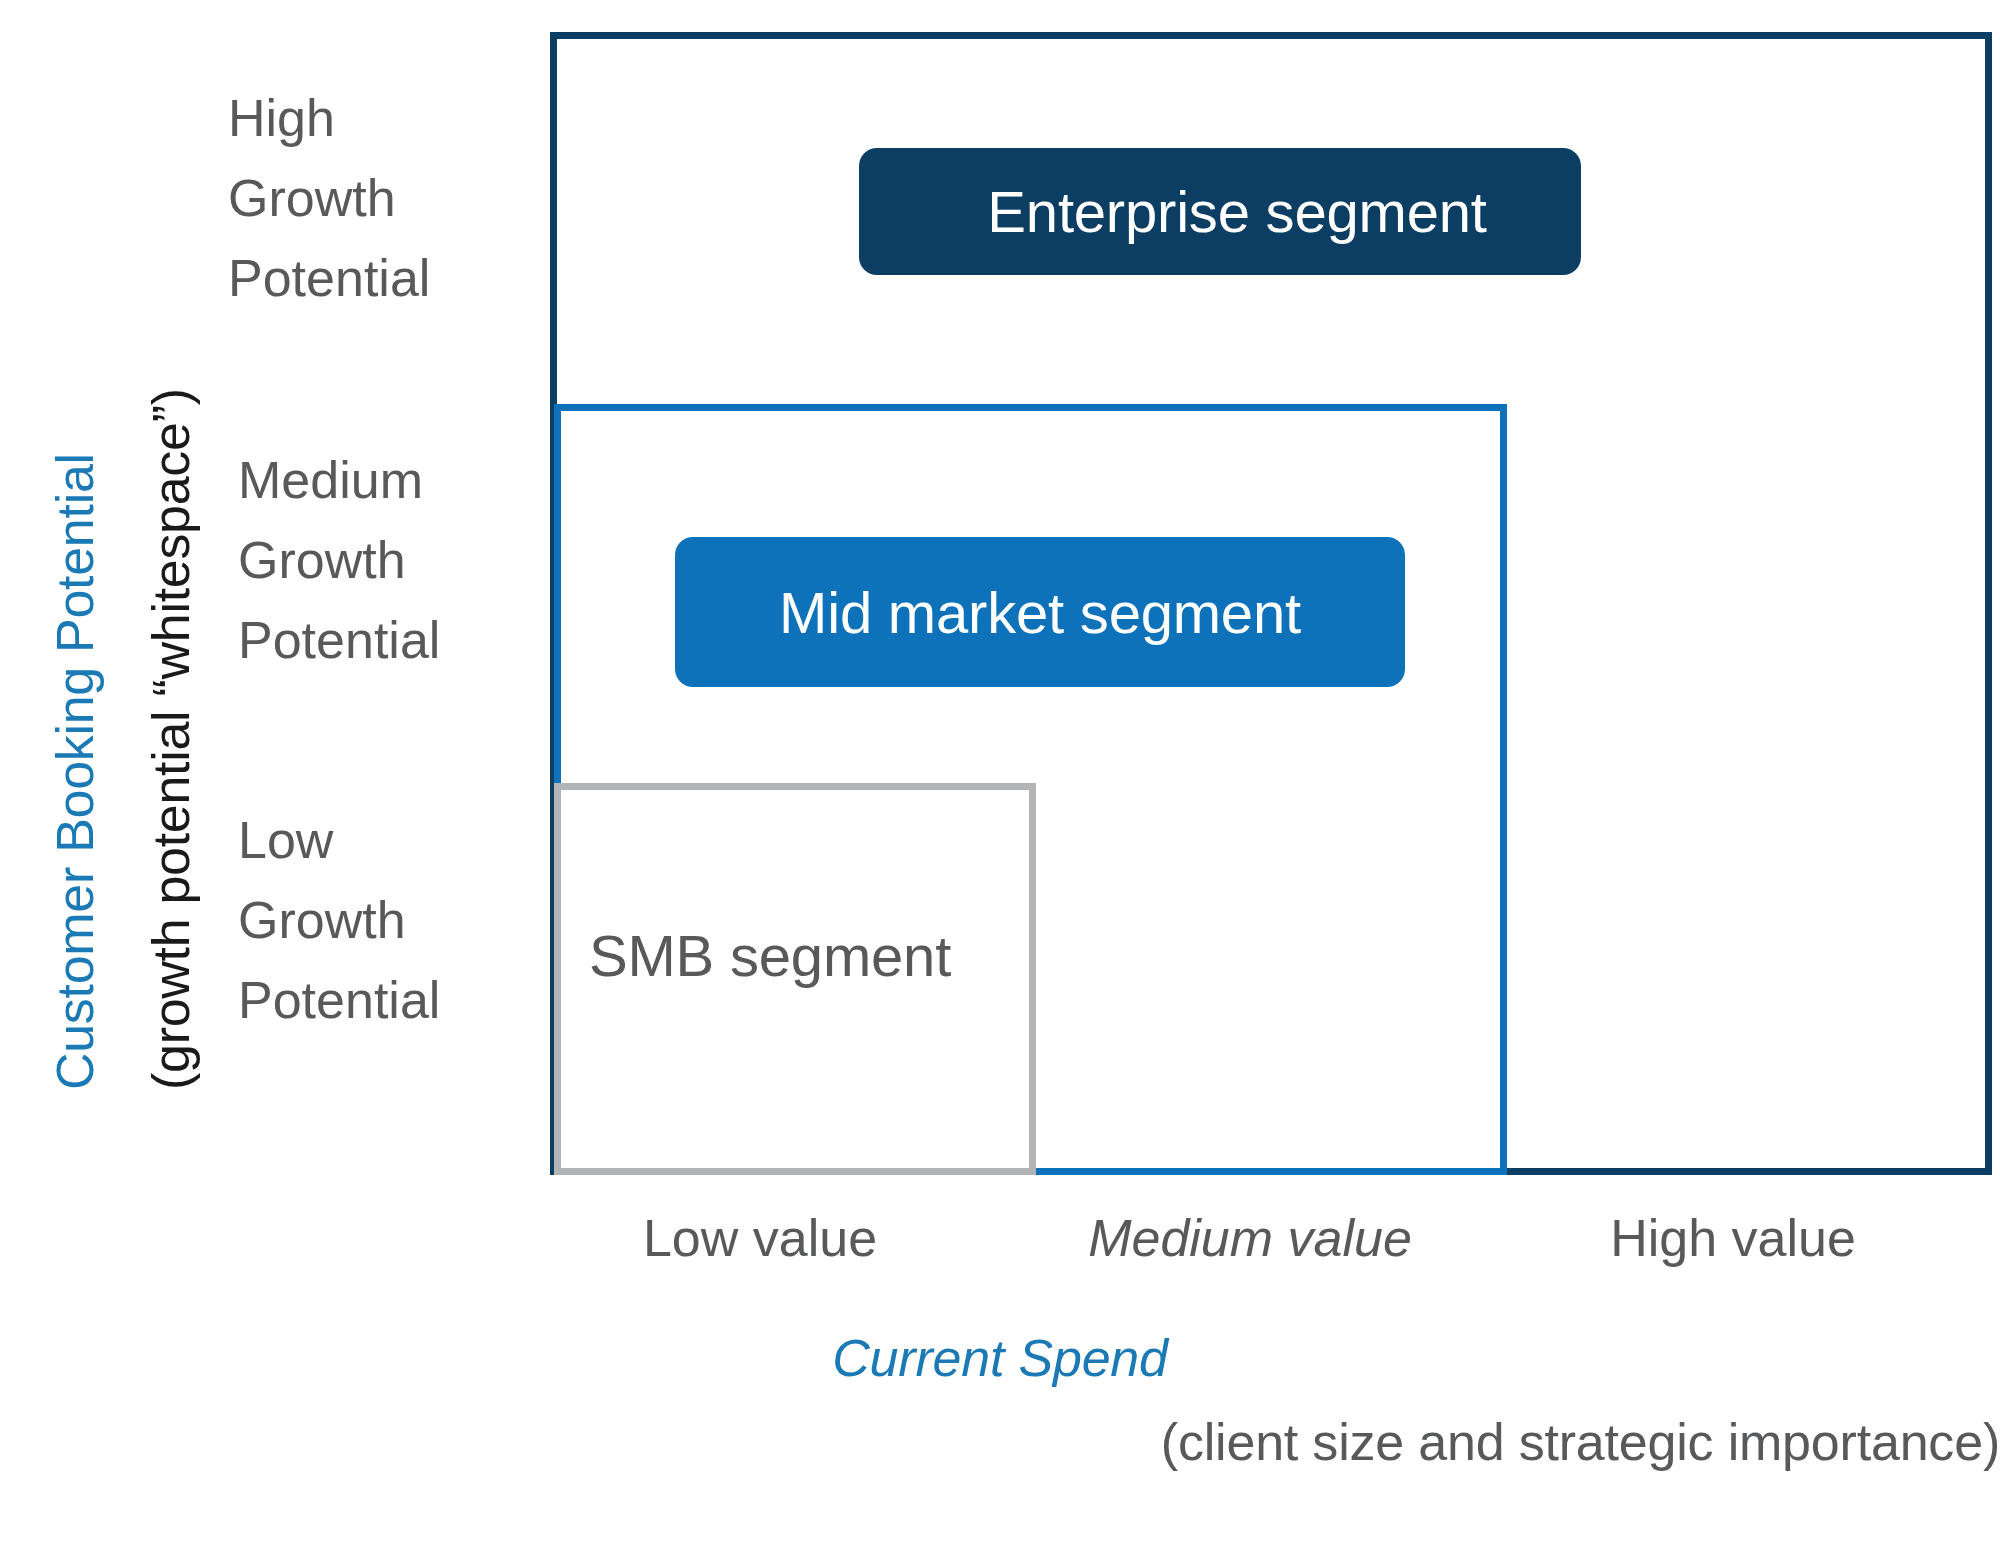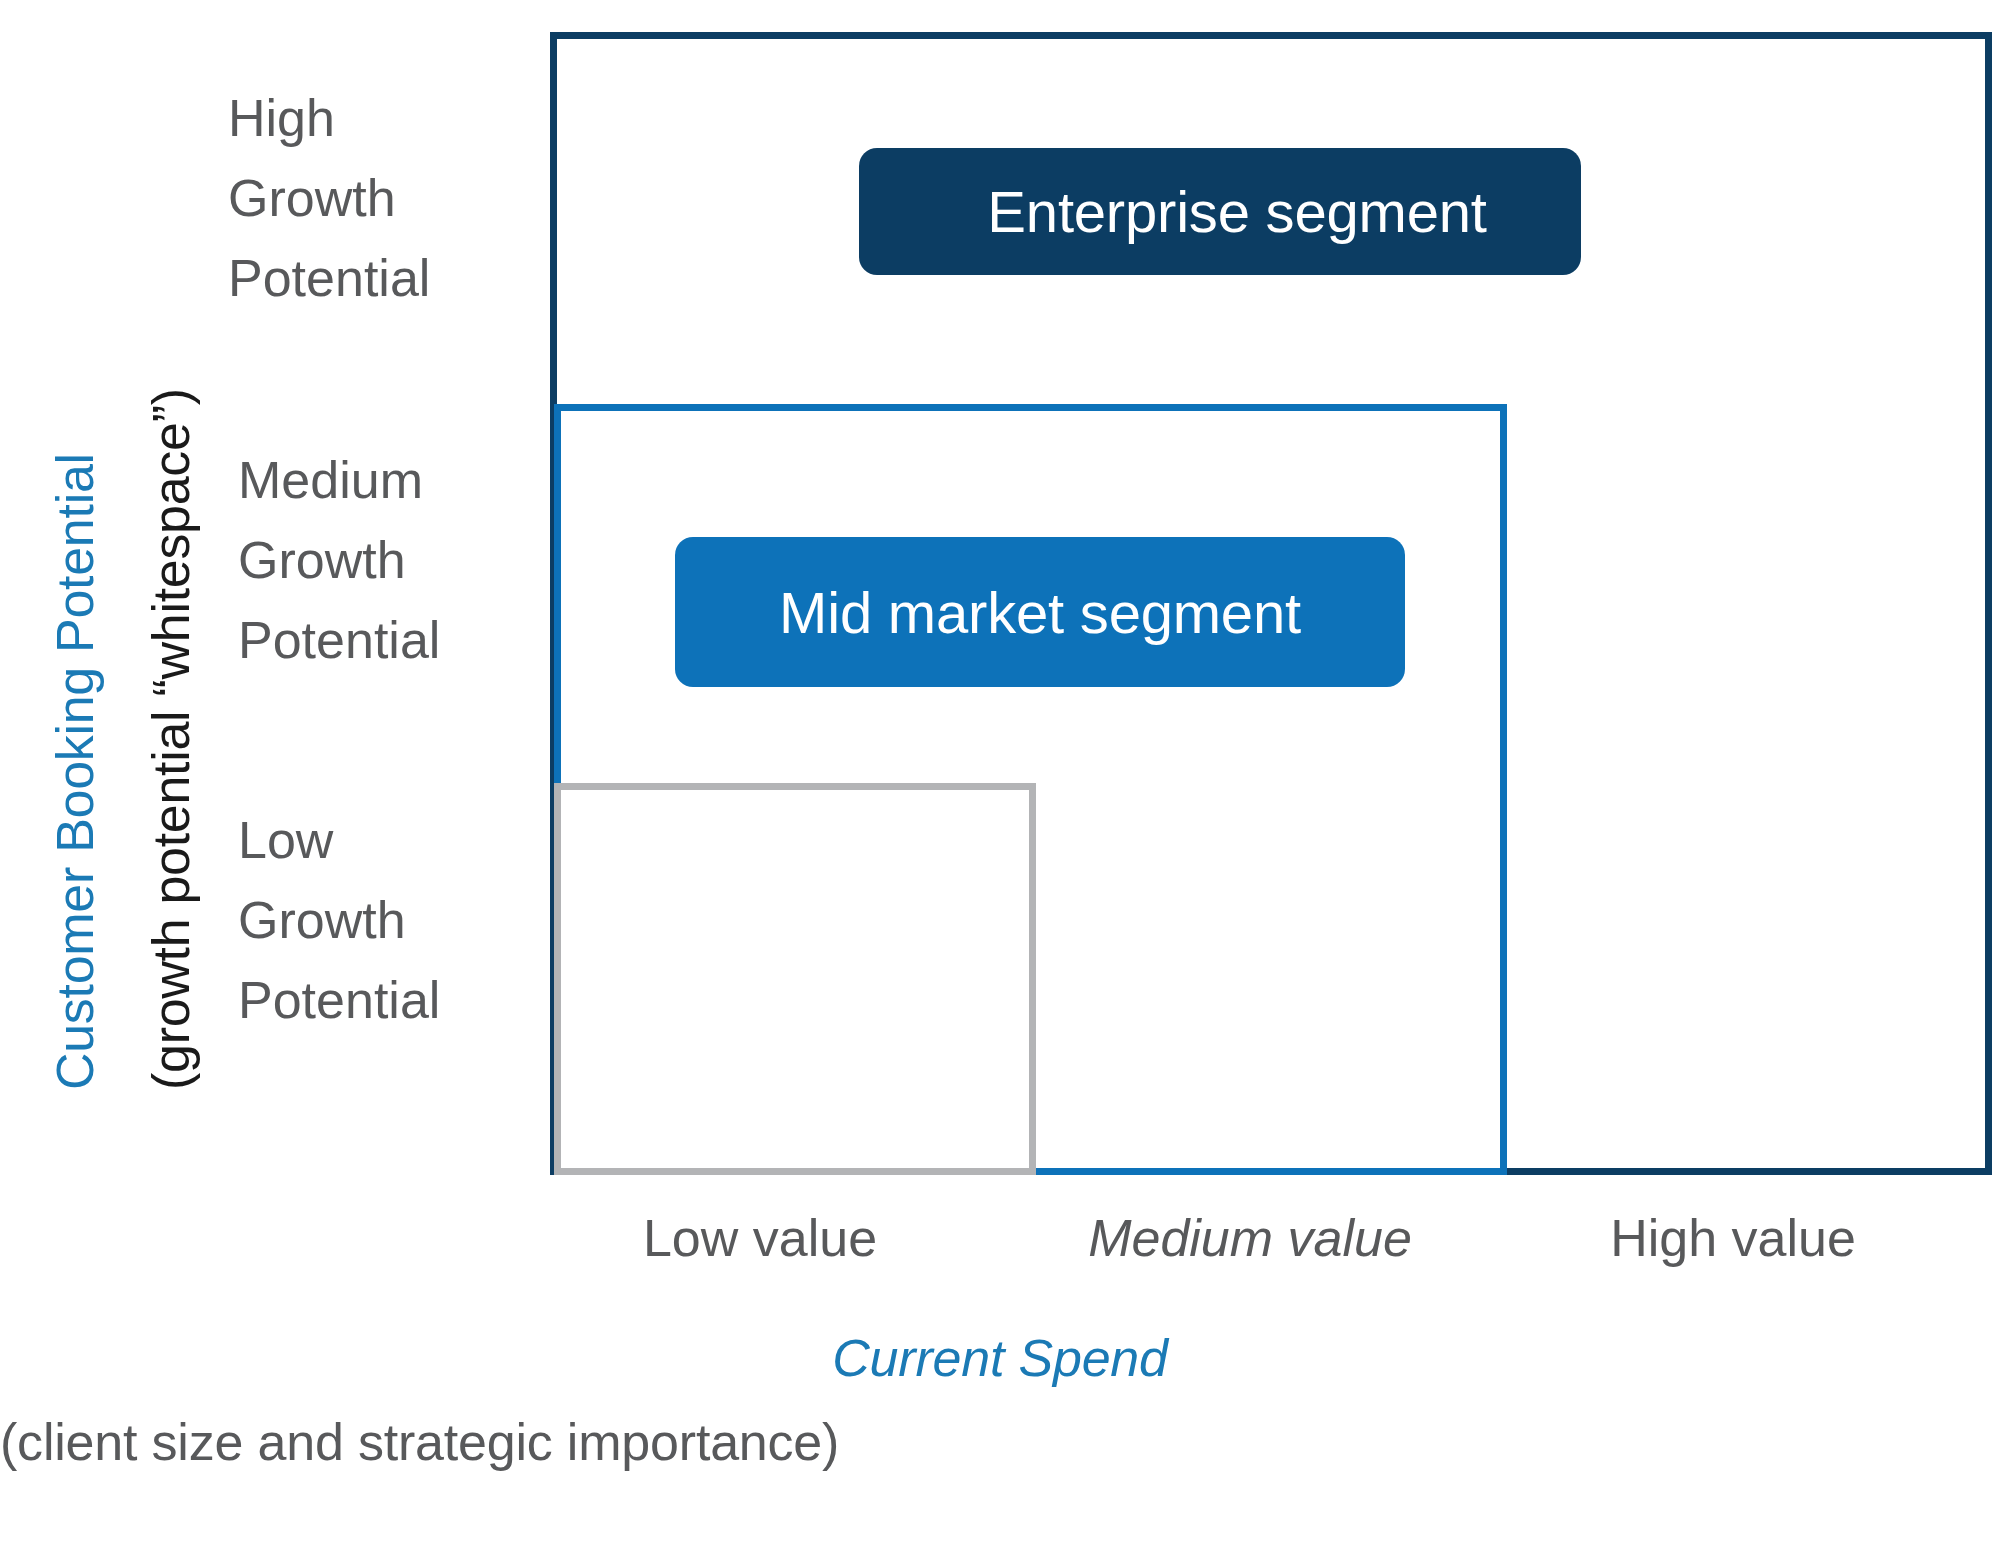--- a/index.html
+++ b/index.html
@@ -161,21 +161,21 @@
     color: #1b7ab5;
     font-size: 52px;
     letter-spacing: -0.2px;
     font-style: italic;
   }
   .x-title-sub {
     position: absolute;
     left: 0;
     top: 1412px;
     width: 2000px;
-    text-align: left;
+    text-align: right;
     color: #58595b;
     font-size: 52px;
     letter-spacing: -0.2px;
   }
 </style>
 </head>
 <body>
 
 <div id="stage">
 
@@ -199,20 +199,21 @@
   <div class="box box-enterprise"></div>
   <div class="box box-midmarket"></div>
   <div class="box box-smb"></div>
 
   <div class="pill pill-enterprise">
     <span>Enterprise segment</span>
   </div>
   <div class="pill pill-midmarket">
     <span>Mid market segment</span>
   </div>
+  <div class="smb-label">SMB segment</div>
 
   <div class="x-tick x-tick-low">Low value</div>
   <div class="x-tick x-tick-medium">Medium value</div>
   <div class="x-tick x-tick-high">High value</div>
 
   <div class="x-title-main">Current Spend</div>
   <div class="x-title-sub">(client size and strategic importance)</div>
 
 </div>
 

